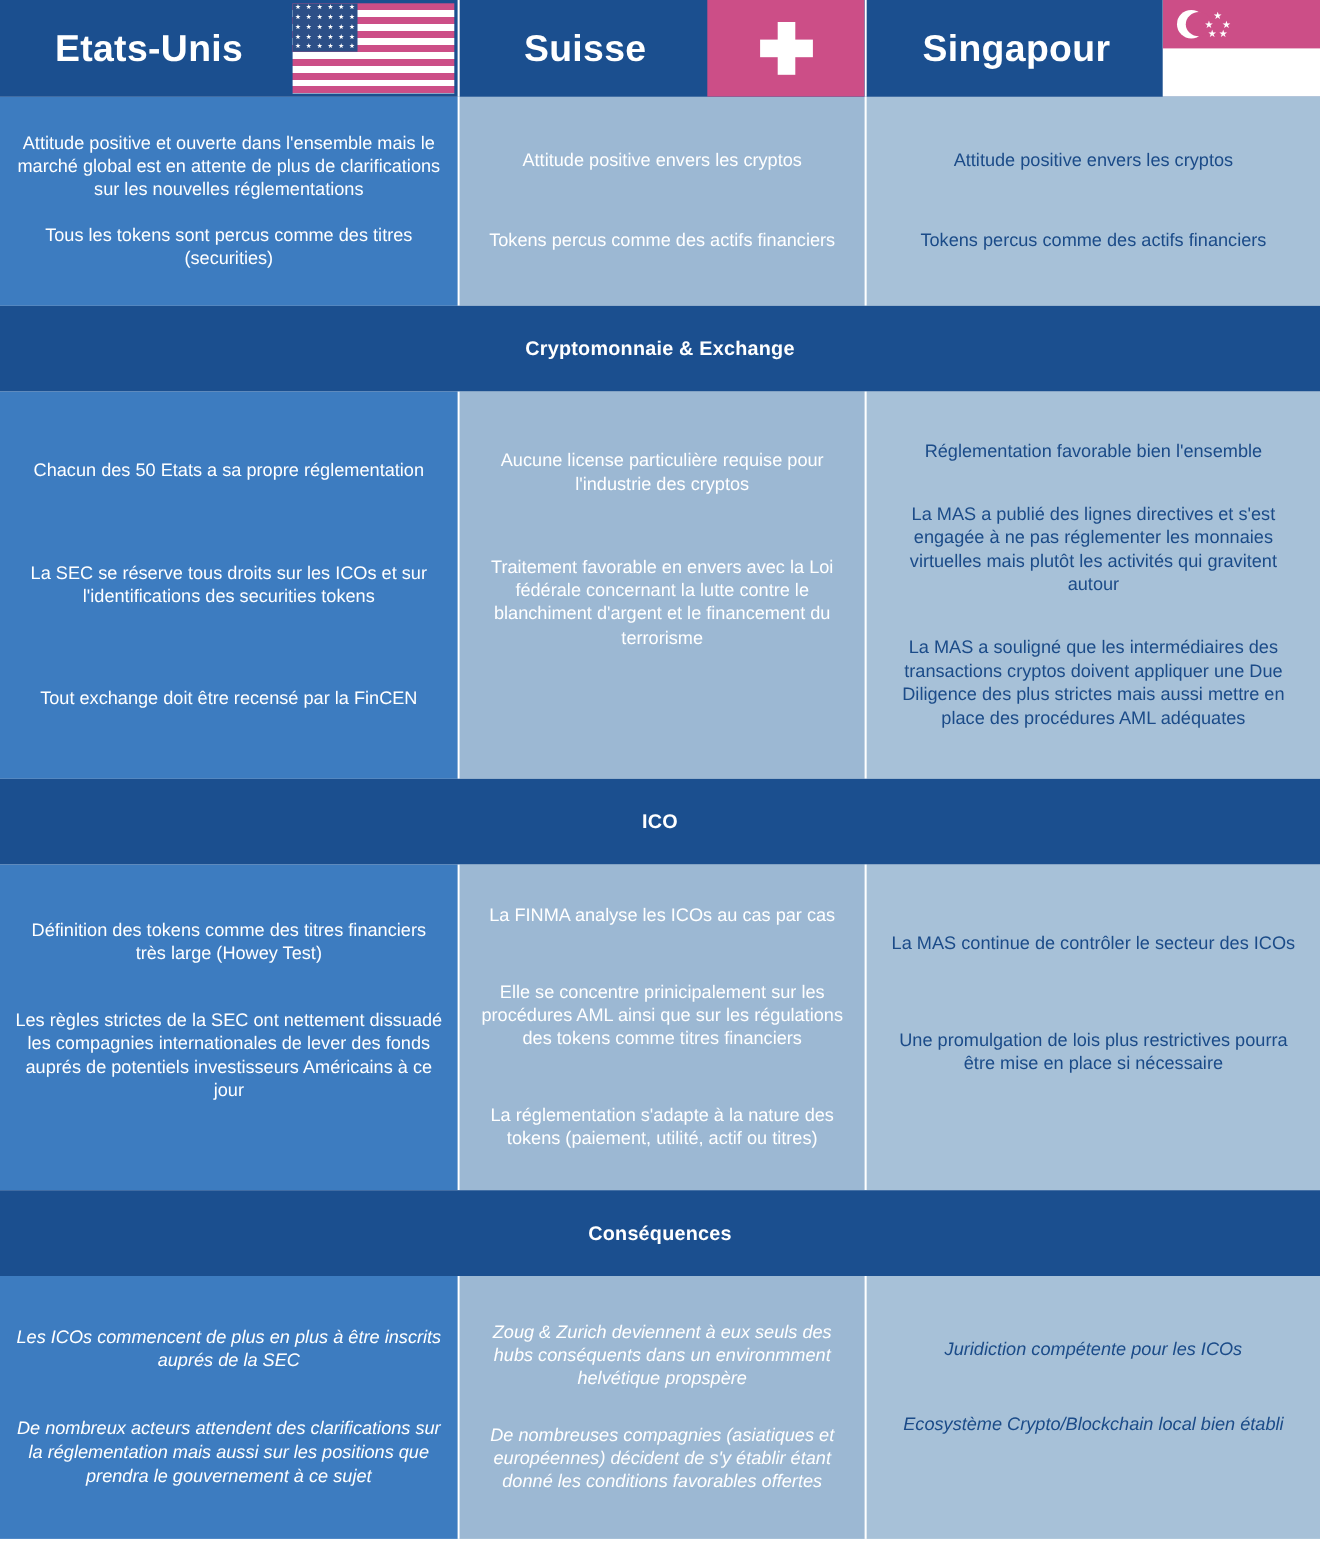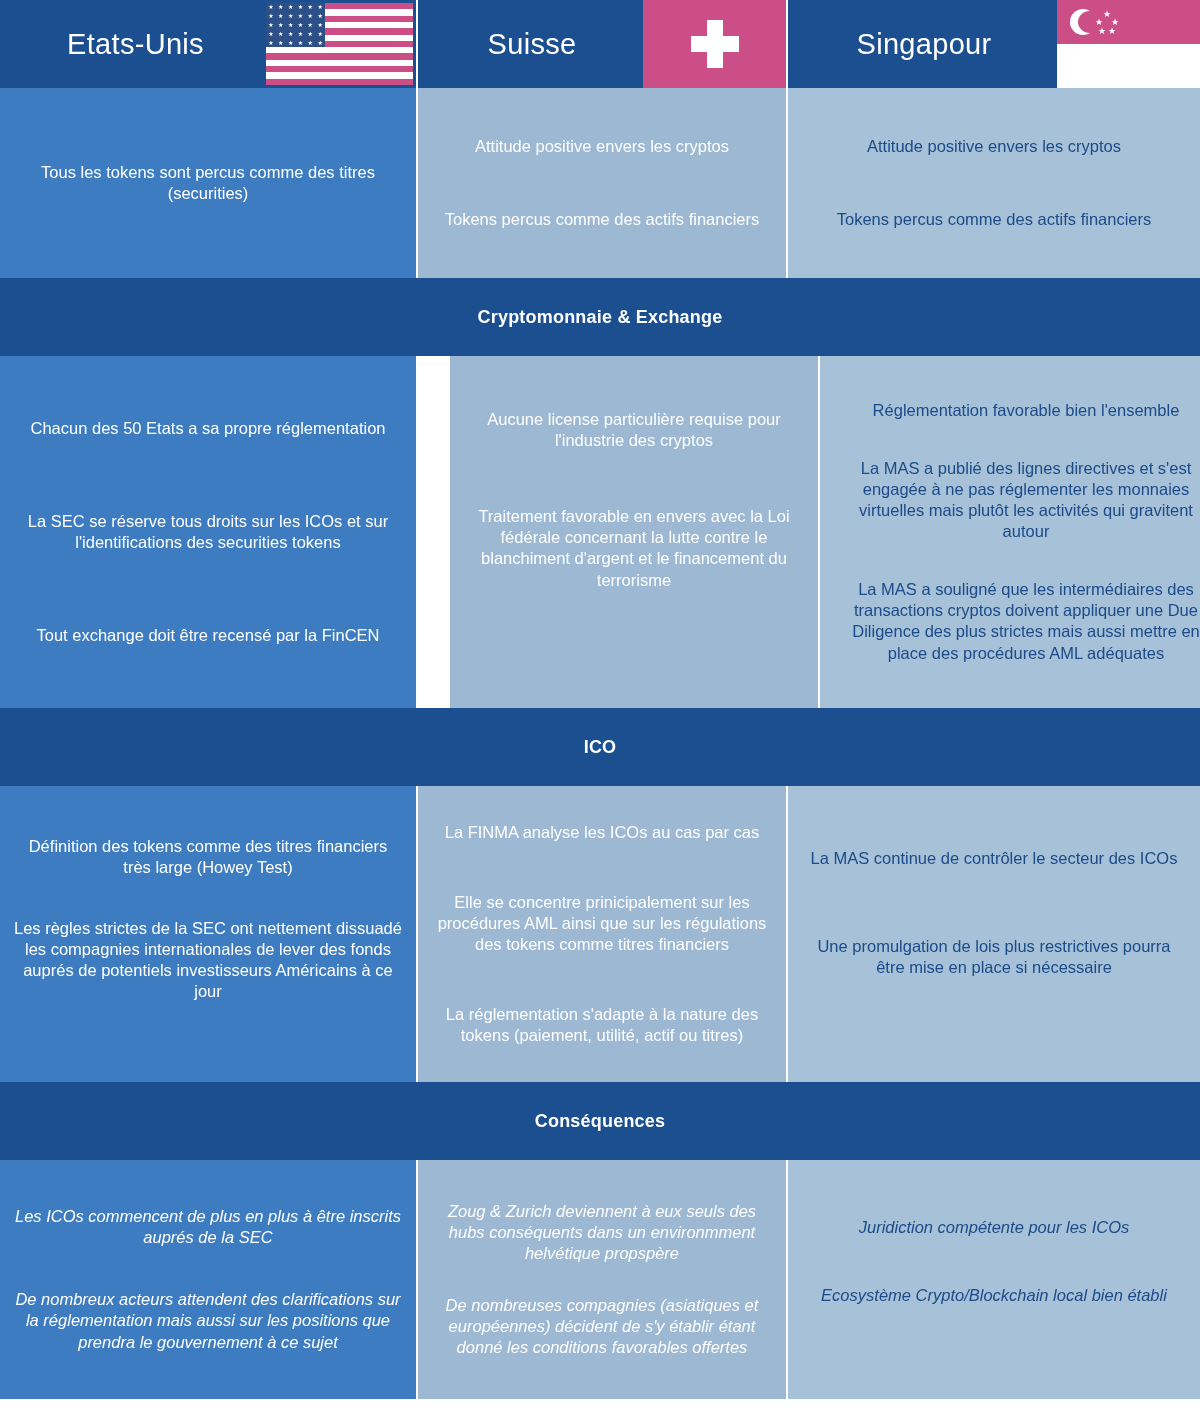--- a/index.html
+++ b/index.html
@@ -38,22 +38,22 @@
     border-right: 2px solid #ffffff;
     box-sizing: border-box;
   }
   .head-cell:last-child { border-right: none; }
   .head-cell.us   { flex: 0 0 418px; }
   .head-cell.ch   { flex: 0 0 370px; }
   .head-cell.sg   { flex: 0 0 412px; }
 
   .head-label {
     color: #ffffff;
-    font-size: 29px;
-    font-weight: normal;
+    font-size: 34px;
+    font-weight: bold;
     letter-spacing: 0.3px;
     z-index: 2;
     position: relative;
   }
   .head-cell.us .head-label { margin-right: 145px; }
   .head-cell.ch .head-label { margin-right: 140px; }
   .head-cell.sg .head-label { margin-right: 140px; }
 
   
   .flag {
@@ -212,21 +212,21 @@
   .row-h-3 { height: 296px; }
   .row-h-4 { height: 239px; font-style: italic; }
 
   .row-h-1 .cell { justify-content: space-around; padding: 22px 10px; }
   .row-h-2 .cell { justify-content: space-around; padding: 26px 10px; }
   .row-h-3 .cell { justify-content: space-around; padding: 12px 10px; }
   .row-h-4 .cell { justify-content: space-around; padding: 26px 10px; }
 
   
   .row-h-2 .cell.us { justify-content: space-around; }
-  .row-h-2 .cell.ch { justify-content: space-around; padding-bottom: 90px; margin-left: 32px; }
+  .row-h-2 .cell.ch { justify-content: space-around; padding-bottom: 90px; }
   .row-h-3 .cell.us { padding: 30px 10px 60px; }
   .row-h-3 .cell.sg { padding: 28px 10px 70px; }
   .row-h-4 .cell.sg { padding: 34px 10px 70px; }
 </style>
 </head>
 <body>
 
 <div class="table">
 
   <div class="header-row">
@@ -290,20 +290,21 @@
           <span class="sg-star" style="top:27px;left:41px;">★</span>
           <span class="sg-star" style="top:27px;left:51px;">★</span>
         </span>
       </span>
     </div>
 
   </div>
 
   <div class="content-row row-h-1">
     <div class="cell us">
+      <p>Attitude positive et ouverte dans l'ensemble mais le marché global est en attente de plus de clarifications sur les nouvelles réglementations</p>
       <p>Tous les tokens sont percus comme des titres (securities)</p>
     </div>
     <div class="cell ch">
       <p>Attitude positive envers les cryptos</p>
       <p>Tokens percus comme des actifs financiers</p>
     </div>
     <div class="cell sg">
       <p>Attitude positive envers les cryptos</p>
       <p>Tokens percus comme des actifs financiers</p>
     </div>

